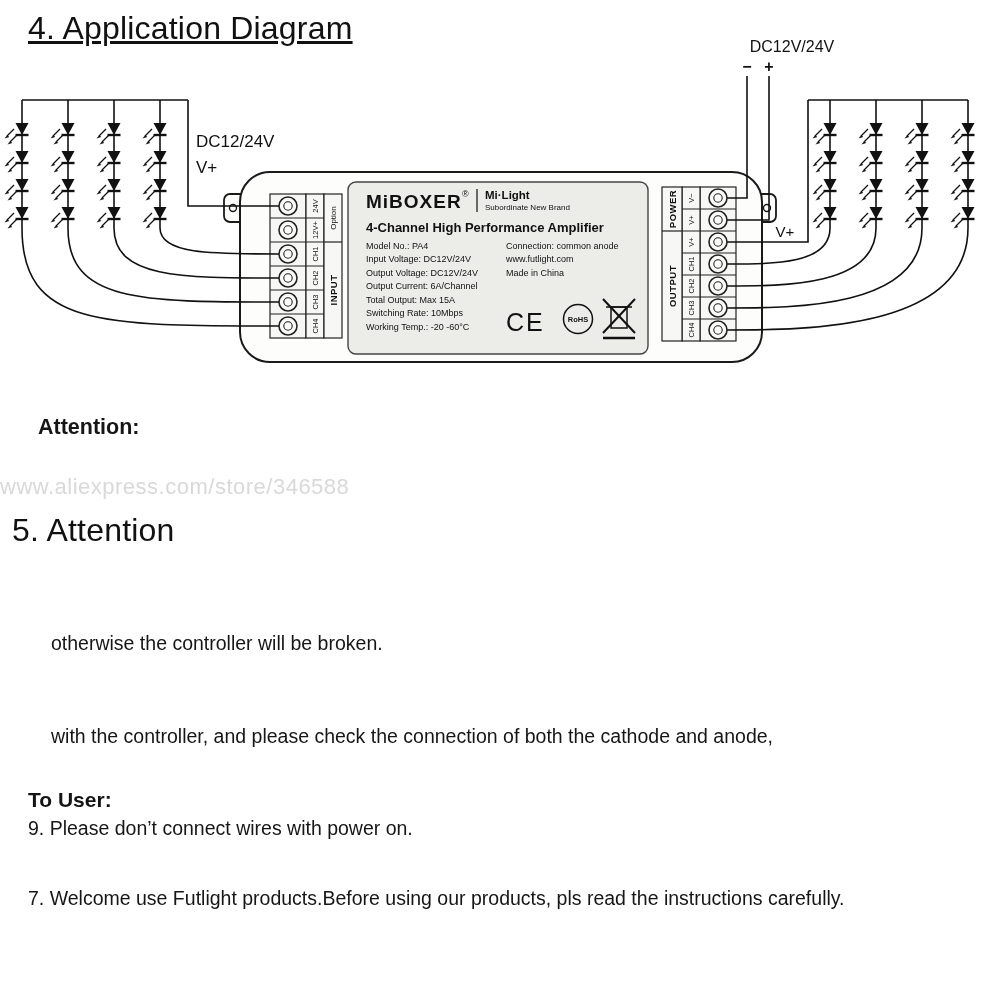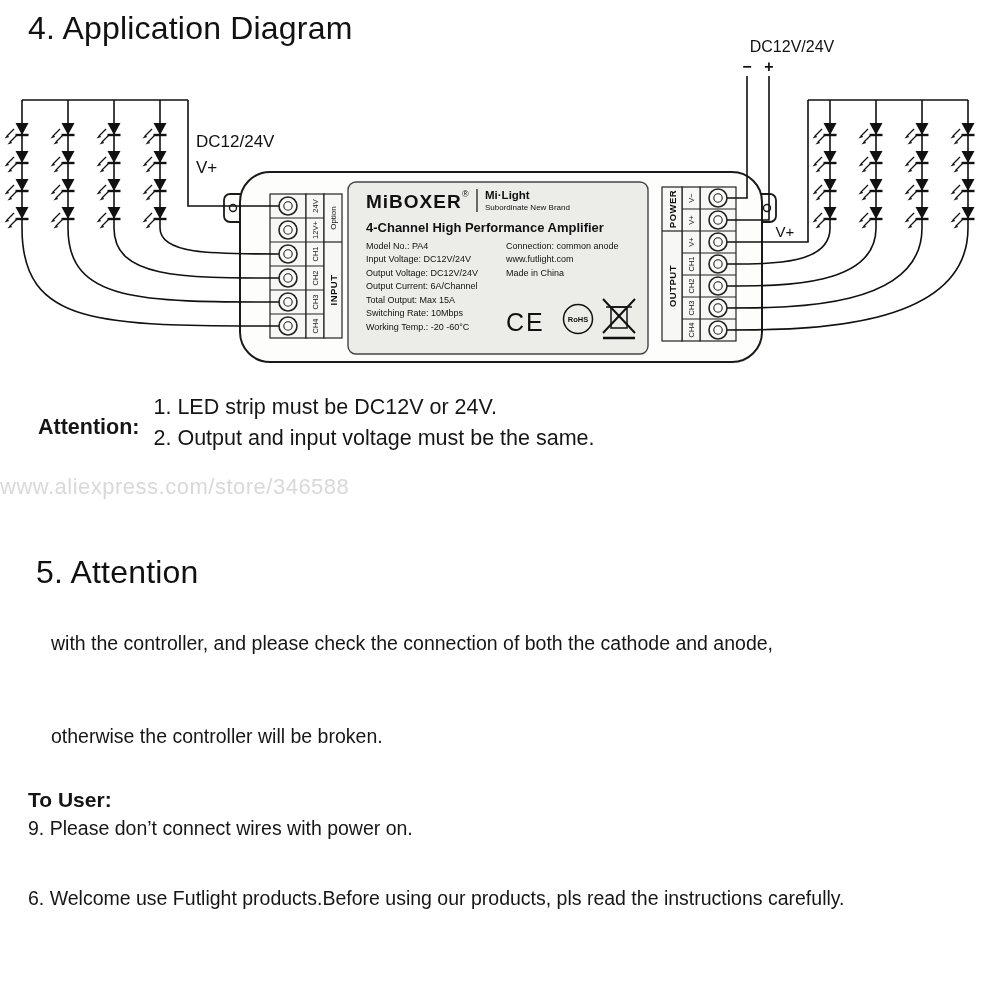--- a/index.html
+++ b/index.html
@@ -1,21 +1,21 @@
 <!DOCTYPE html>
 <html><head>
 <meta charset="utf-8">
 <style>
   html,body{margin:0;padding:0;}
   body{width:1000px;height:982px;background:#ffffff;position:relative;overflow:hidden;
        font-family:"Liberation Sans",sans-serif;color:#141414;}
   .abs{position:absolute;}
   h1{margin:0;font-weight:400;font-size:32px;color:#111;letter-spacing:0.2px;}
-  #t4{left:28px;top:10px;}
-  #t5{left:36px;top:512px;margin-top:42px;}
+  #t4{left:28px;top:10px;text-decoration:underline;}
+  #t5{left:12px;top:512px;}
   #diagram{left:0;top:0;}
   svg text{font-family:"Liberation Sans",sans-serif;fill:#111;}
   .spec{font-size:9px;}
   .tl{font-size:7.5px;text-anchor:middle;dominant-baseline:central;}
   .secname{font-size:9.5px;font-weight:bold;text-anchor:middle;dominant-baseline:central;letter-spacing:.5px;}
   .optname{font-size:8px;text-anchor:middle;dominant-baseline:central;}
   #attn-note{left:38px;top:392px;display:flex;gap:14px;font-size:21.5px;line-height:31px;color:#161616;}
   #attn-note .lbl{font-weight:bold;margin-top:20px;}
   .bodytext{font-size:19.5px;line-height:30.7px;white-space:pre;color:#161616;}
   #attn-list{left:28px;top:567px;width:970px;}
@@ -231,39 +231,35 @@
   <text x="792" y="52" text-anchor="middle" style="font-size:16px">DC12V/24V</text>
   <text x="747" y="72" text-anchor="middle" style="font-size:16px;font-weight:bold">−</text>
   <text x="769" y="72" text-anchor="middle" style="font-size:16px;font-weight:bold">+</text>
   <text x="196" y="147" style="font-size:17px">DC12/24V</text>
   <text x="196" y="173" style="font-size:17px">V+</text>
   <text x="785" y="237" text-anchor="middle" style="font-size:15px">V+</text>
 </svg>
 
 <div id="attn-note" class="abs">
   <span class="lbl">Attention:</span>
-  <div>
-    <div>1. LED strip must be DC12V or 24V.</div>
-    <div>2. Output and input voltage must be the same.</div>
-  </div>
 </div>
 
 <div id="watermark" class="abs">www.aliexpress.com/store/346588</div>
 
 <h1 id="t5" class="abs">5. Attention</h1>
 
 <div id="attn-list" class="abs bodytext">
+  <div class="cont">otherwise the controller will be broken.</div>
   <div class="cont">with the controller, and please check the connection of both the cathode and anode,</div>
-  <div class="cont">otherwise the controller will be broken.</div>
   <div>9. Please don’t connect wires with power on.</div>
   
   
   
 </div>
 
 <div id="touser-label" class="abs">To User:</div>
 
 <div id="touser-list" class="abs bodytext">
-  <div>6. Welcome use Futlight products.Before using our products, pls read the instructions carefully.</div>
+  <div>7. Welcome use Futlight products.Before using our products, pls read the instructions carefully.</div>
   <div class="cont">If you have started to operate the products, we think you have read the instructions.</div>
   
   
 </div>
 
 </body></html>

